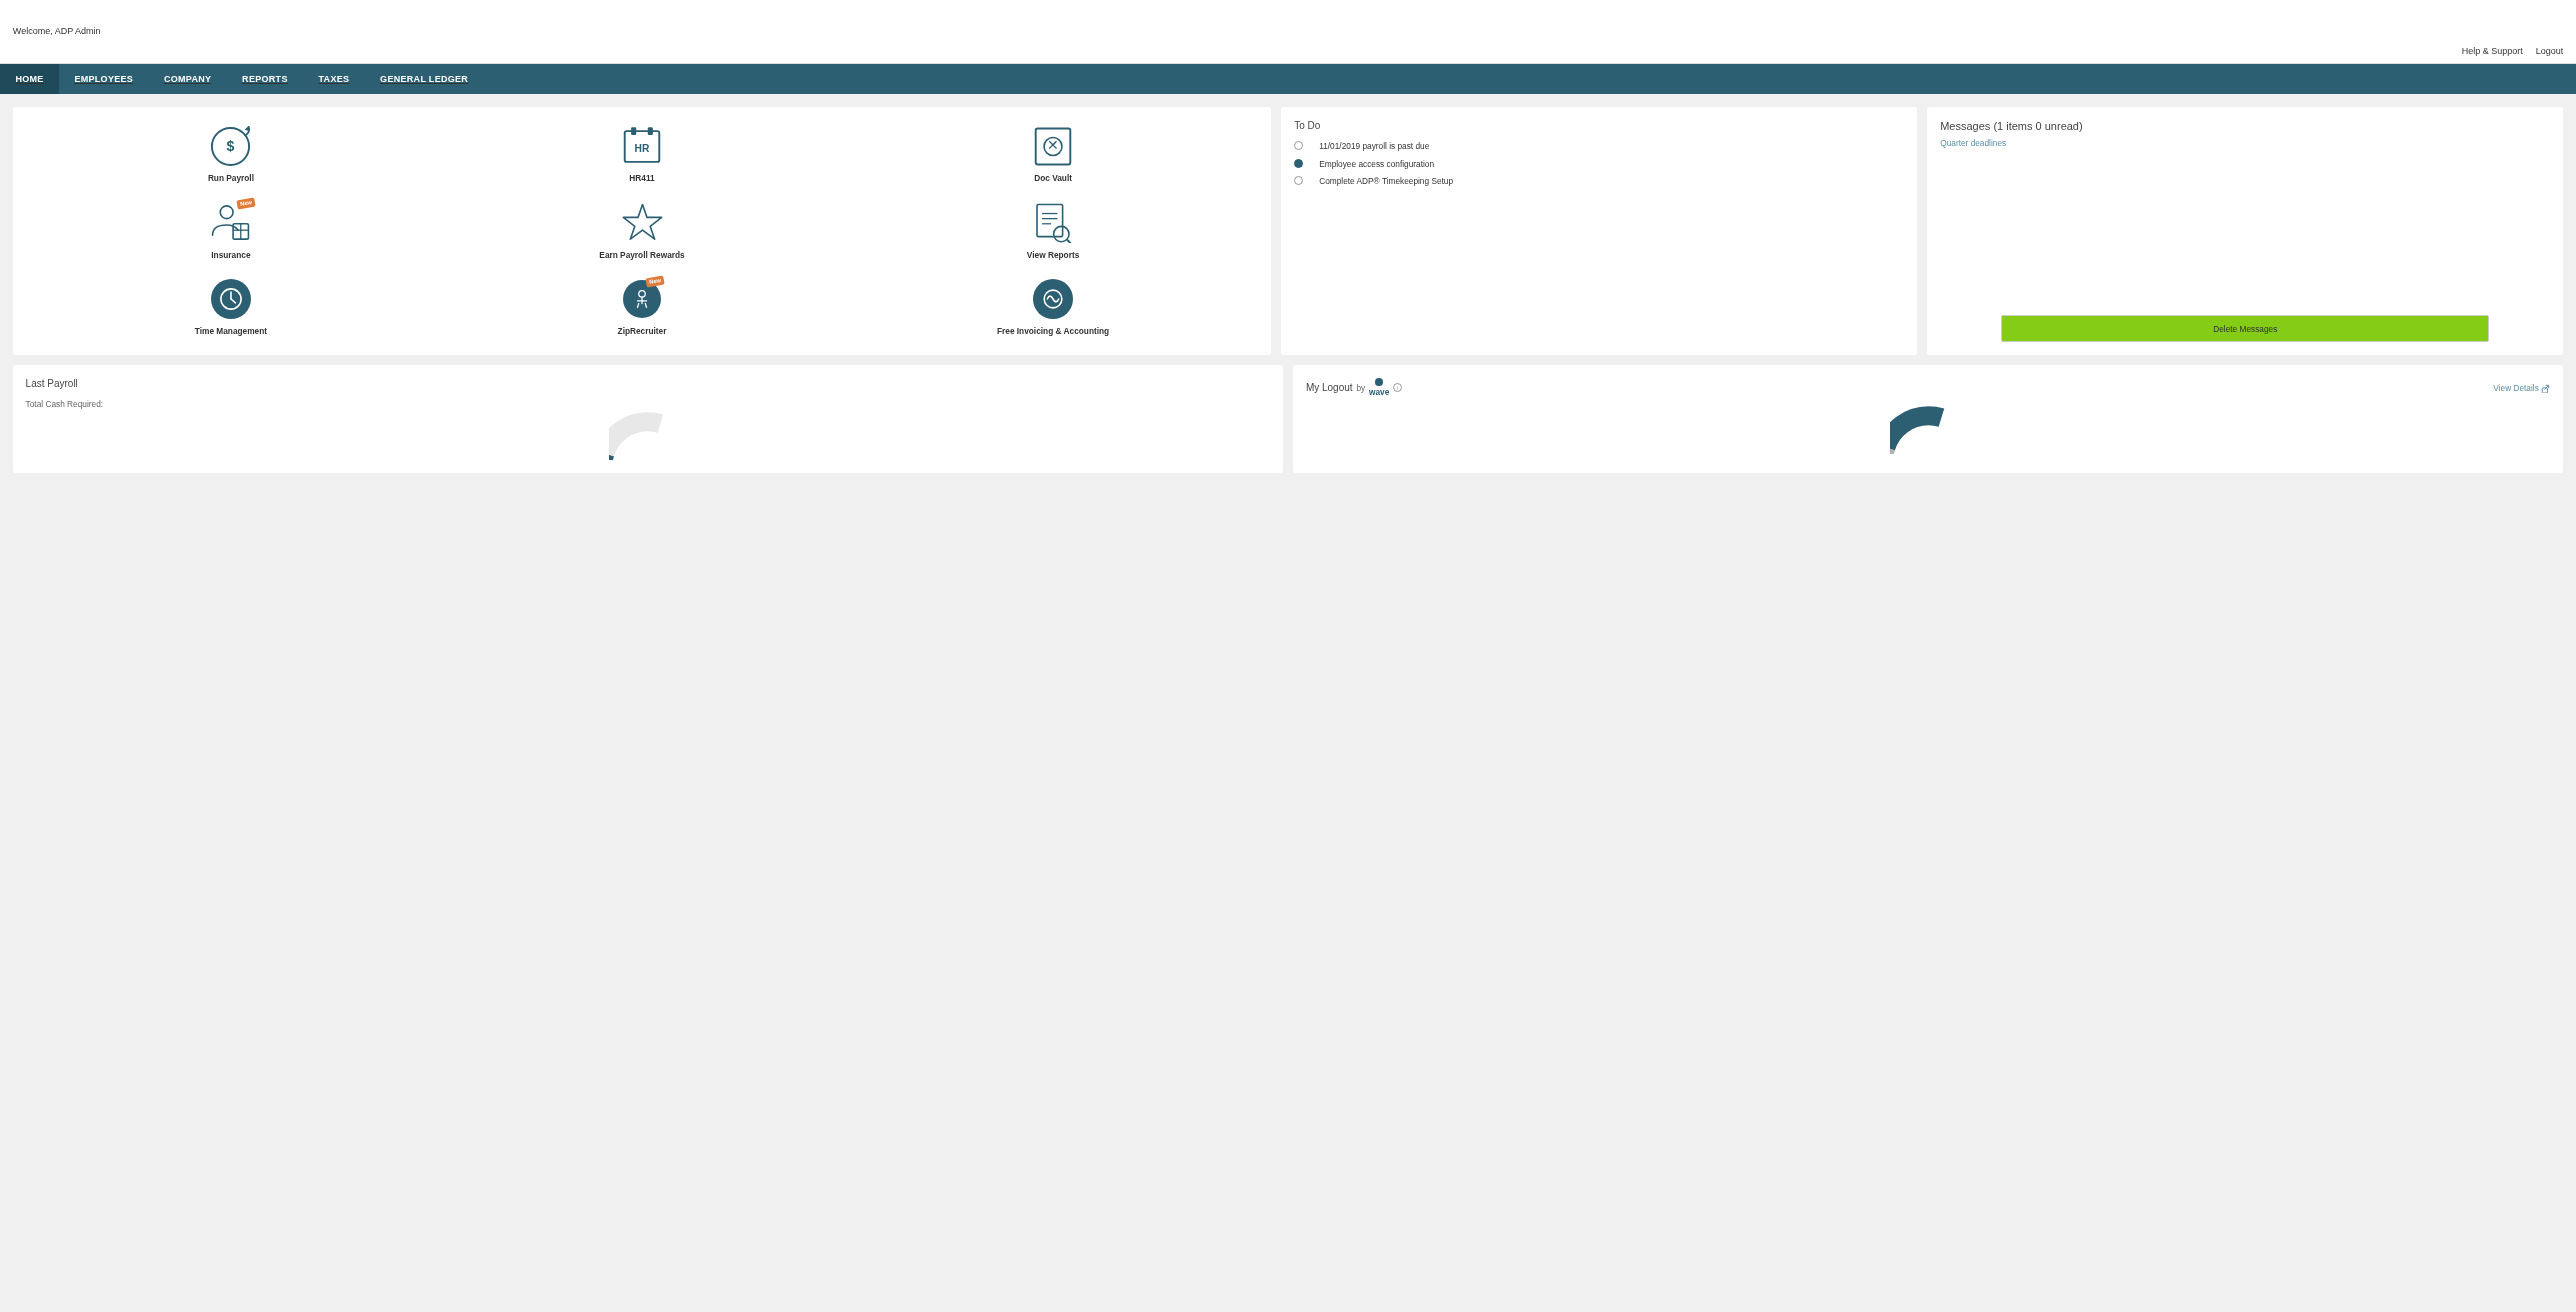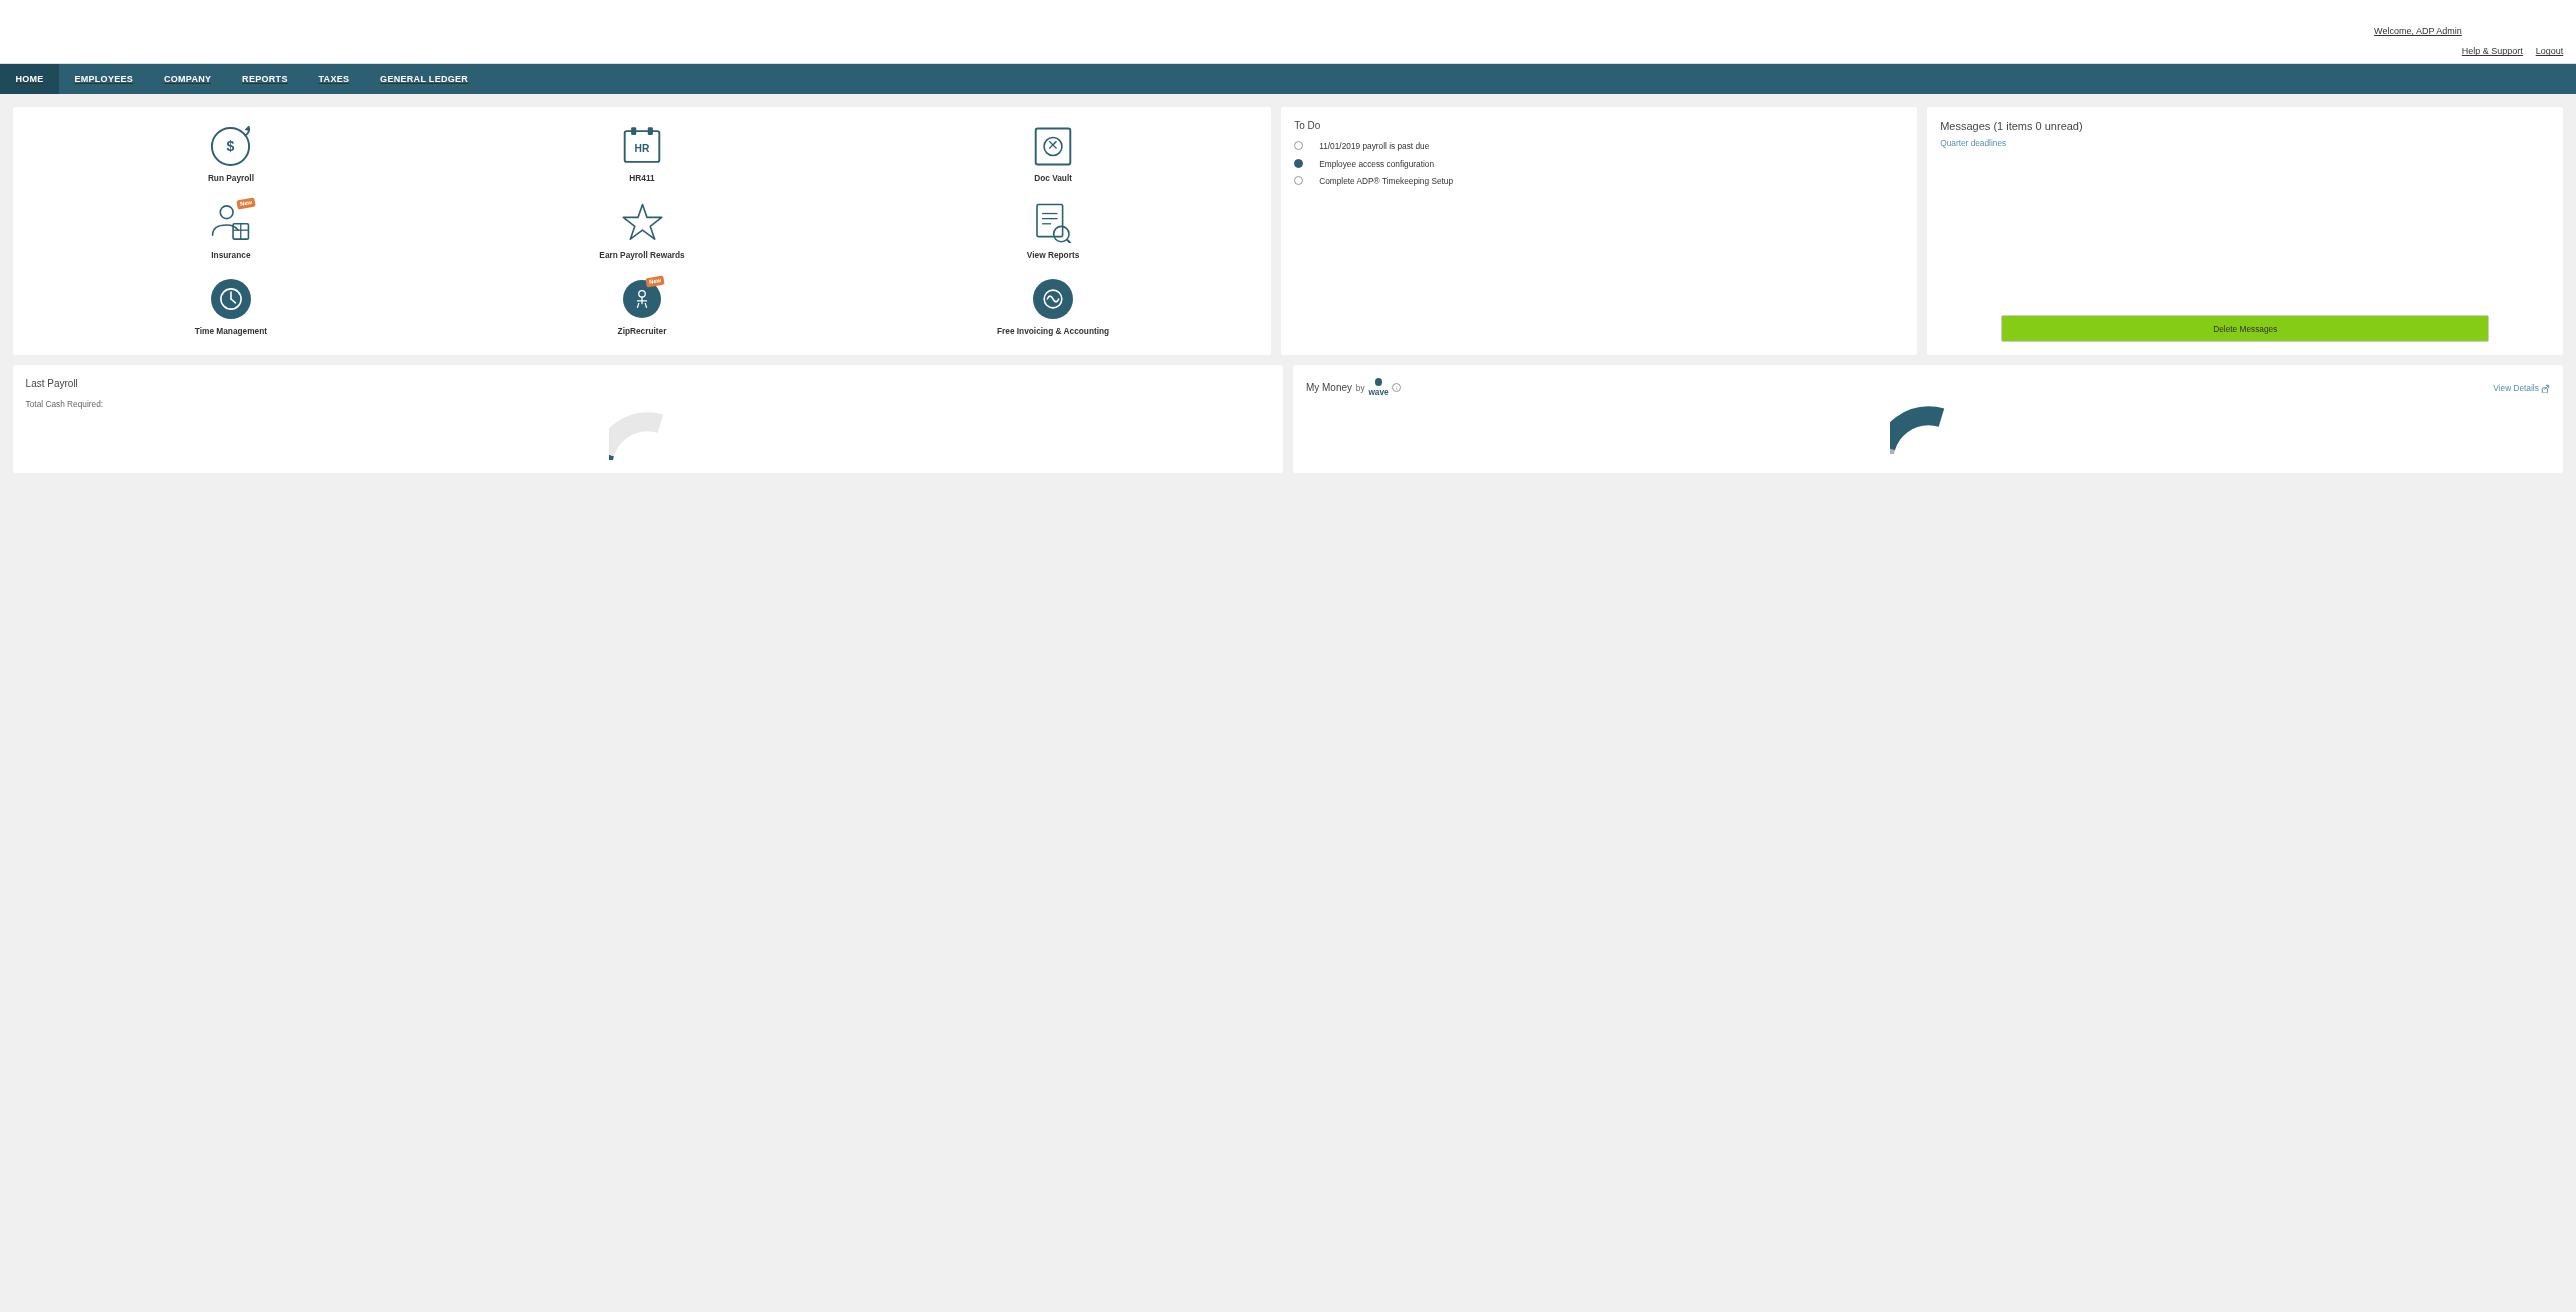--- a/index.html
+++ b/index.html
@@ -3,24 +3,23 @@
   <meta charset="utf-8">
   <style>
     * { box-sizing: border-box; margin: 0; padding: 0; }
     body { font-family: Arial, sans-serif; background: #f0f0f0; font-size: 9px; color: #333; }
 
     
     .top-bar {
       background: #fff;
       padding: 6.4px 12.8px;
       display: flex;
-      justify-content: flex-end;
+      justify-content: space-between;
       align-items: center;
       border-bottom: 0.6px solid #ddd;
-      text-decoration: underline;
     }
     .top-bar-left { font-size: 9px; color: #333; }
     .top-bar-right { display: flex; gap: 12.8px; }
     .top-bar-right a { color: #333; text-decoration: none; font-size: 9px; cursor: pointer; margin-top: 40px; }
 
     
     nav {
       background: #2d5f72;
       display: flex;
       gap: 0;
@@ -465,21 +464,21 @@
           <circle cx="60" cy="90" r="70" fill="none" stroke="#7b4a8e" stroke-width="30" stroke-dasharray="130 350" stroke-dashoffset="0"></circle>
           <circle cx="60" cy="90" r="70" fill="none" stroke="#2d5f72" stroke-width="30" stroke-dasharray="110 350" stroke-dashoffset="-130"></circle>
           <circle cx="60" cy="90" r="70" fill="none" stroke="#e8e8e8" stroke-width="30" stroke-dasharray="110 350" stroke-dashoffset="-240"></circle>
         </svg>
       </div>
     </div>
 
     <div class="my-money-card">
       <div class="my-money-header">
         <div style="display:flex;align-items:center;gap:3.8px;">
-          <span class="card-title" style="margin-bottom:0;">My Money</span>
+          <span class="card-title" style="margin-bottom:0;">My Logout</span>
           <span style="font-size:8.3px;color:#666;">by</span>
           <div class="wave-logo">
             <div class="wave-dot"></div>
             <span class="wave-text">wave</span>
           </div>
           <span class="info-icon">i</span>
         </div>
         <a class="view-details-link">
           <span>View Details</span>
           <svg width="9" height="9" viewBox="0 0 14 14">

